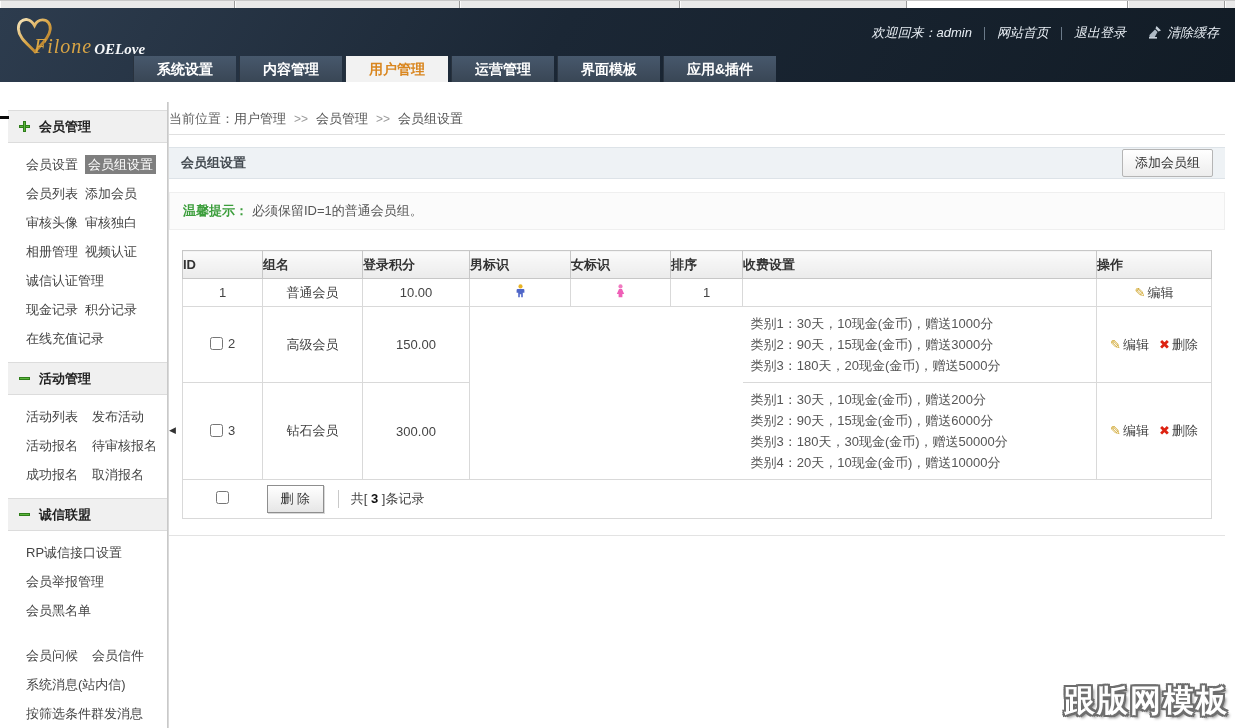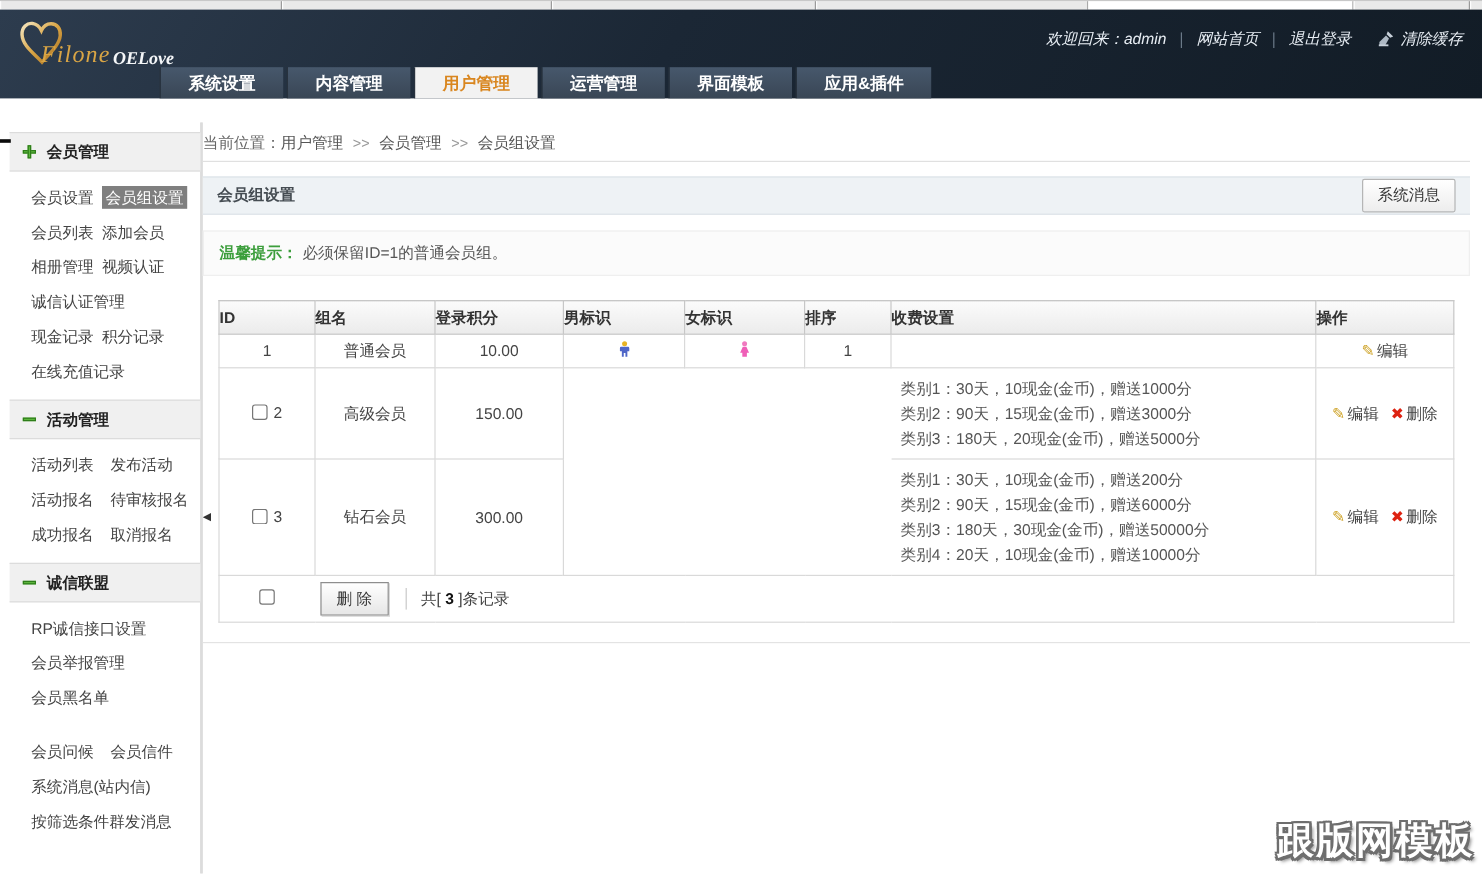--- a/index.html
+++ b/index.html
@@ -148,20 +148,23 @@
       <span>会员管理</span>
     </div>
     <div class="sb-items">
       <div class="sb-row">
         <a>会员设置</a><a class="sel">会员组设置</a>
       </div>
       <div class="sb-row">
         <a>会员列表</a><a>添加会员</a>
       </div>
       <div class="sb-row">
+        <a>审核头像</a><a>审核独白</a>
+      </div>
+      <div class="sb-row">
         <a>相册管理</a><a>视频认证</a>
       </div>
       <div class="sb-row">
         <a>诚信认证管理</a>
       </div>
       <div class="sb-row">
         <a>现金记录</a><a>积分记录</a>
       </div>
       <div class="sb-row">
         <a>在线充值记录</a>
@@ -217,21 +220,21 @@
   </div>
 
   <div class="content">
     <div class="crumbs">
       <span>当前位置：</span><a>用户管理</a><span class="crumb-sep">&gt;&gt;</span><a>会员管理</a><span class="crumb-sep">&gt;&gt;</span><a>会员组设置</a>
     </div>
 
     <div class="card">
       <div class="card-hd">
         <span class="card-title">会员组设置</span>
-        <span class="btn">系统消息</span>
+        <span class="btn">添加会员组</span>
       </div>
 
       <div class="notice">
         <b>温馨提示：</b><span>必须保留ID=1的普通会员组。</span>
       </div>
 
       <table class="grid">
         <colgroup>
           <col style="width:80px">
             <col style="width:100px">

